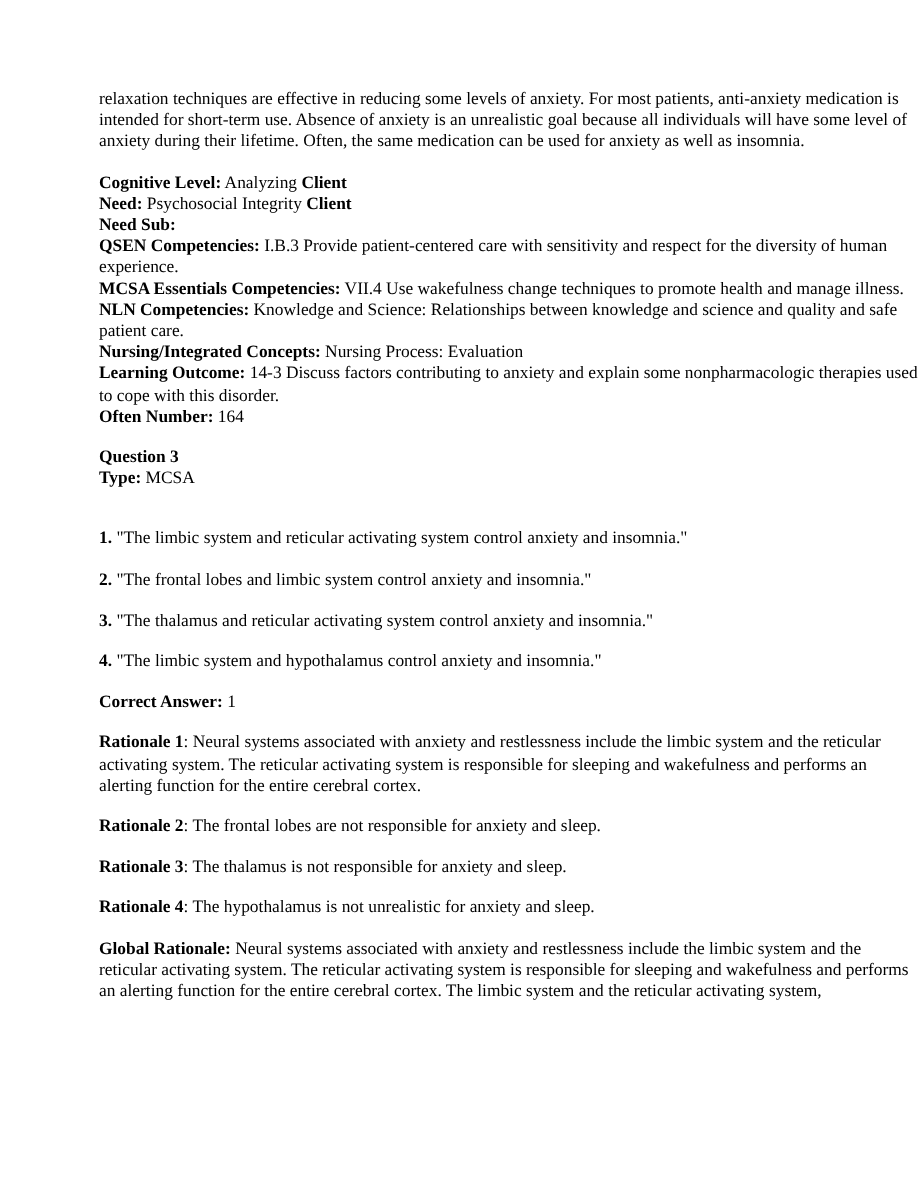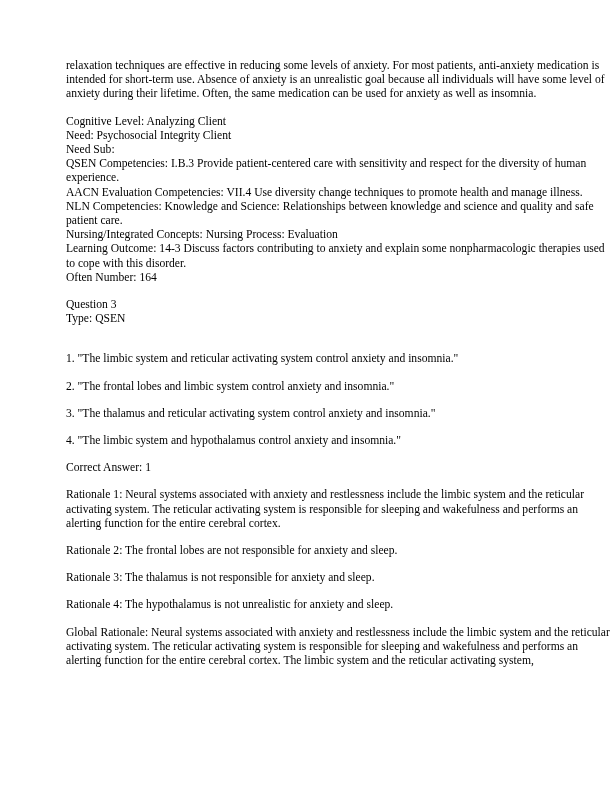--- a/index.html
+++ b/index.html
@@ -2,42 +2,42 @@
 <html><head>
 <meta charset="utf-8">
 <style>
   html, body { margin: 0; padding: 0; background: #ffffff; }
   body { width: 612px; height: 792px; position: relative; overflow: hidden;
          font-family: "Liberation Serif", "DejaVu Serif", serif; color: #000; }
   .page { position: absolute; left: 30px; top: 59px; width: 548px;
           font-size: 11.6px; line-height: 14.2px; margin-left: 36px; }
   p { margin: 0; }
   .gap { height: 13px; }
-  b { font-weight: normal; }
+  b { font-weight: bold; }
 </style>
 </head>
 <body>
 
 <div class="page">
   <p>relaxation techniques are effective in reducing some levels of anxiety. For most patients, anti-anxiety medication is intended for short-term use. Absence of anxiety is an unrealistic goal because all individuals will have some level of anxiety during their lifetime. Often, the same medication can be used for anxiety as well as insomnia.</p>
   <div class="gap"></div>
 
   <p><b>Cognitive Level:</b><span> Analyzing </span><b>Client</b></p>
   <p><b>Need:</b><span> Psychosocial Integrity </span><b>Client</b></p>
   <p><b>Need Sub:</b></p>
   <p><b>QSEN Competencies:</b><span> I.B.3 Provide patient-centered care with sensitivity and respect for the diversity of human experience.</span></p>
-  <p><b>AACN Evaluation Competencies:</b><span> VII.4 Use diversity change techniques to promote health and manage illness.</span></p>
+  <p><b>MCSA Essentials Competencies:</b><span> VII.4 Use wakefulness change techniques to promote health and manage illness.</span></p>
   <p><b>NLN Competencies:</b><span> Knowledge and Science: Relationships between knowledge and science and quality and safe patient care.</span></p>
   <p><b>Nursing/Integrated Concepts:</b><span> Nursing Process: Evaluation</span></p>
   <p><b>Learning Outcome:</b><span> 14-3 Discuss factors contributing to anxiety and explain some nonpharmacologic therapies used to cope with this disorder.</span></p>
   <p><b>Often Number:</b><span> 164</span></p>
   <div class="gap"></div>
 
   <p><b>Question 3</b></p>
-  <p><b>Type:</b><span> QSEN</span></p>
+  <p><b>Type:</b><span> MCSA</span></p>
   <div class="gap"></div>
 
   <div class="gap"></div>
 
   <p><b>1.</b><span> "The limbic system and reticular activating system control anxiety and insomnia."</span></p>
   <div class="gap"></div>
   <p><b>2.</b><span> "The frontal lobes and limbic system control anxiety and insomnia."</span></p>
   <div class="gap"></div>
   <p><b>3.</b><span> "The thalamus and reticular activating system control anxiety and insomnia."</span></p>
   <div class="gap"></div>

